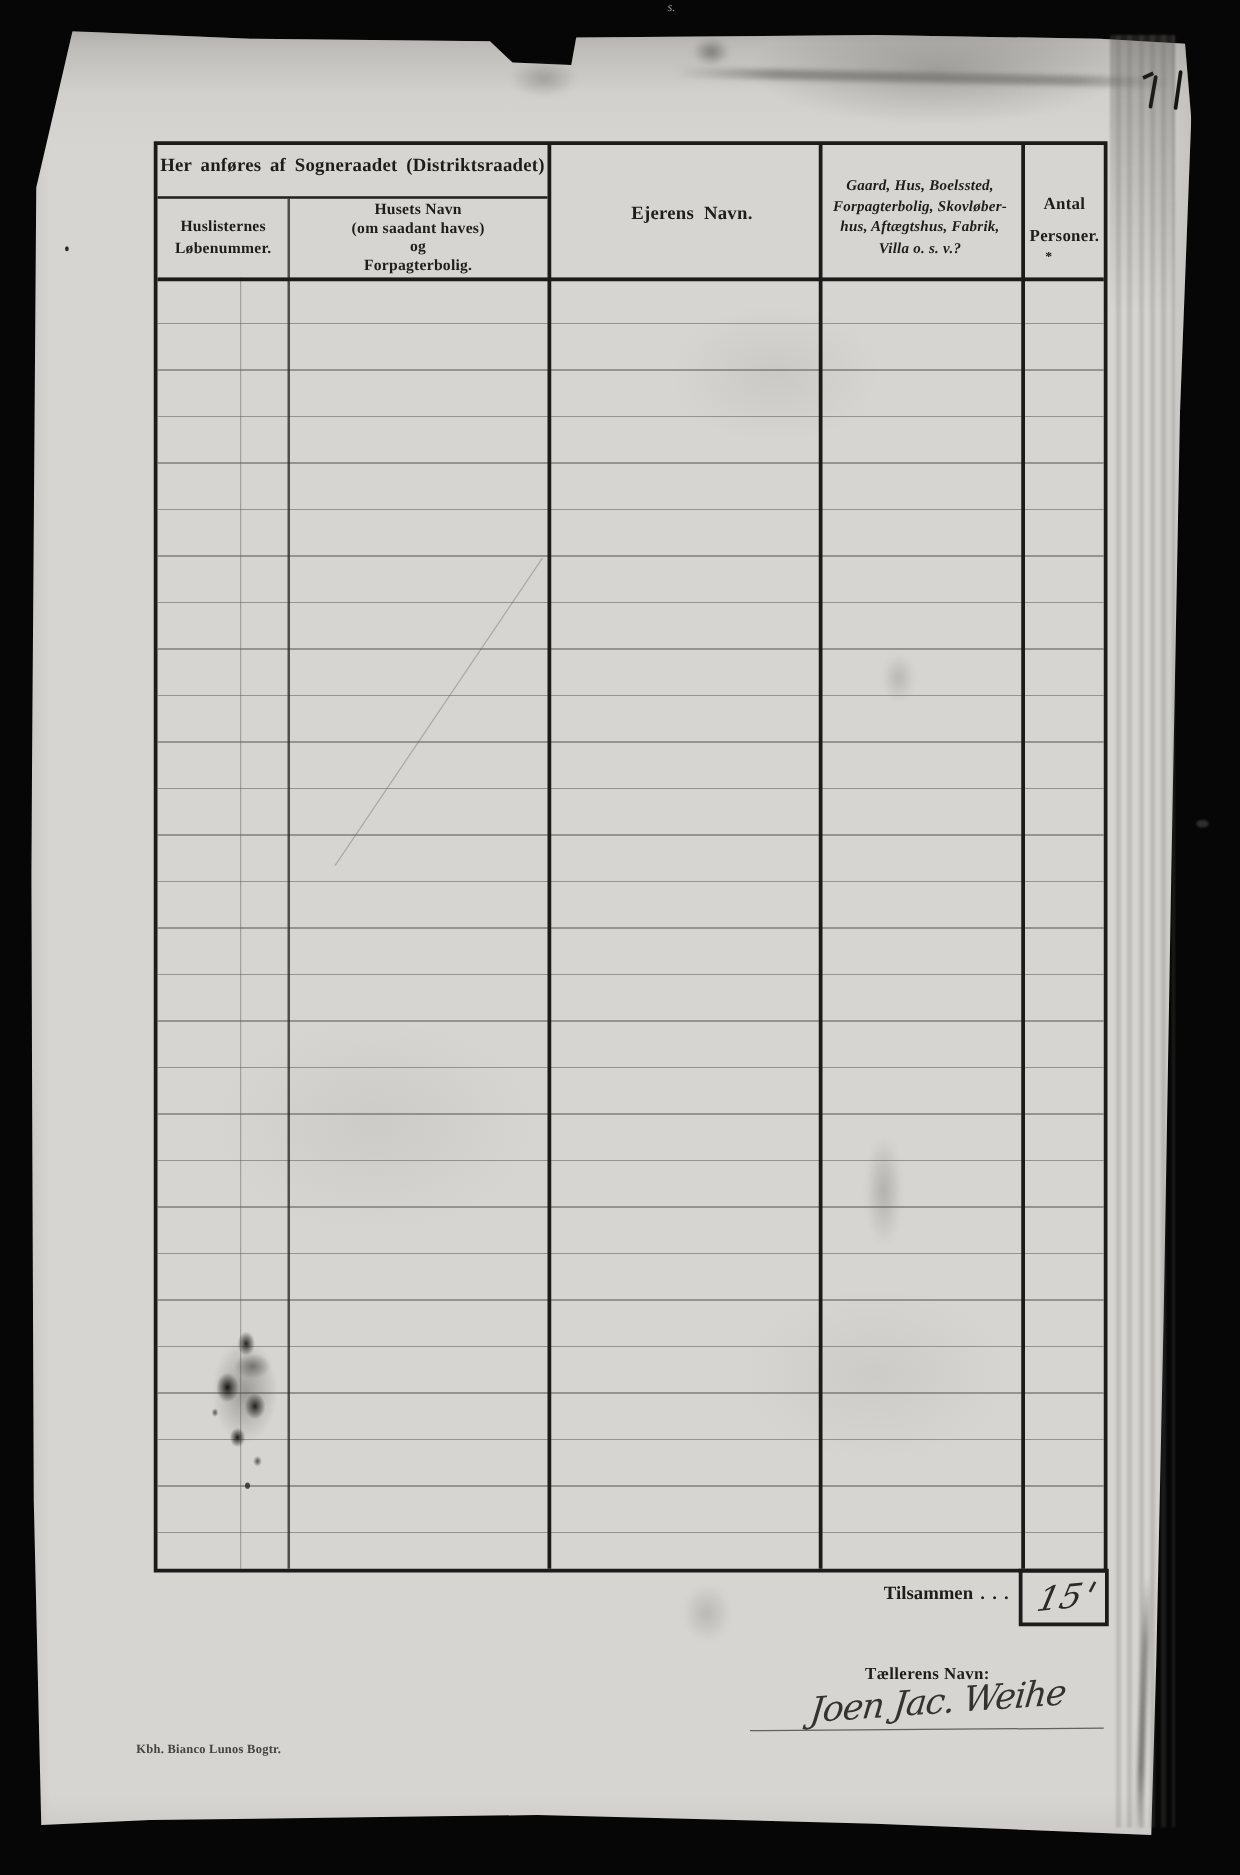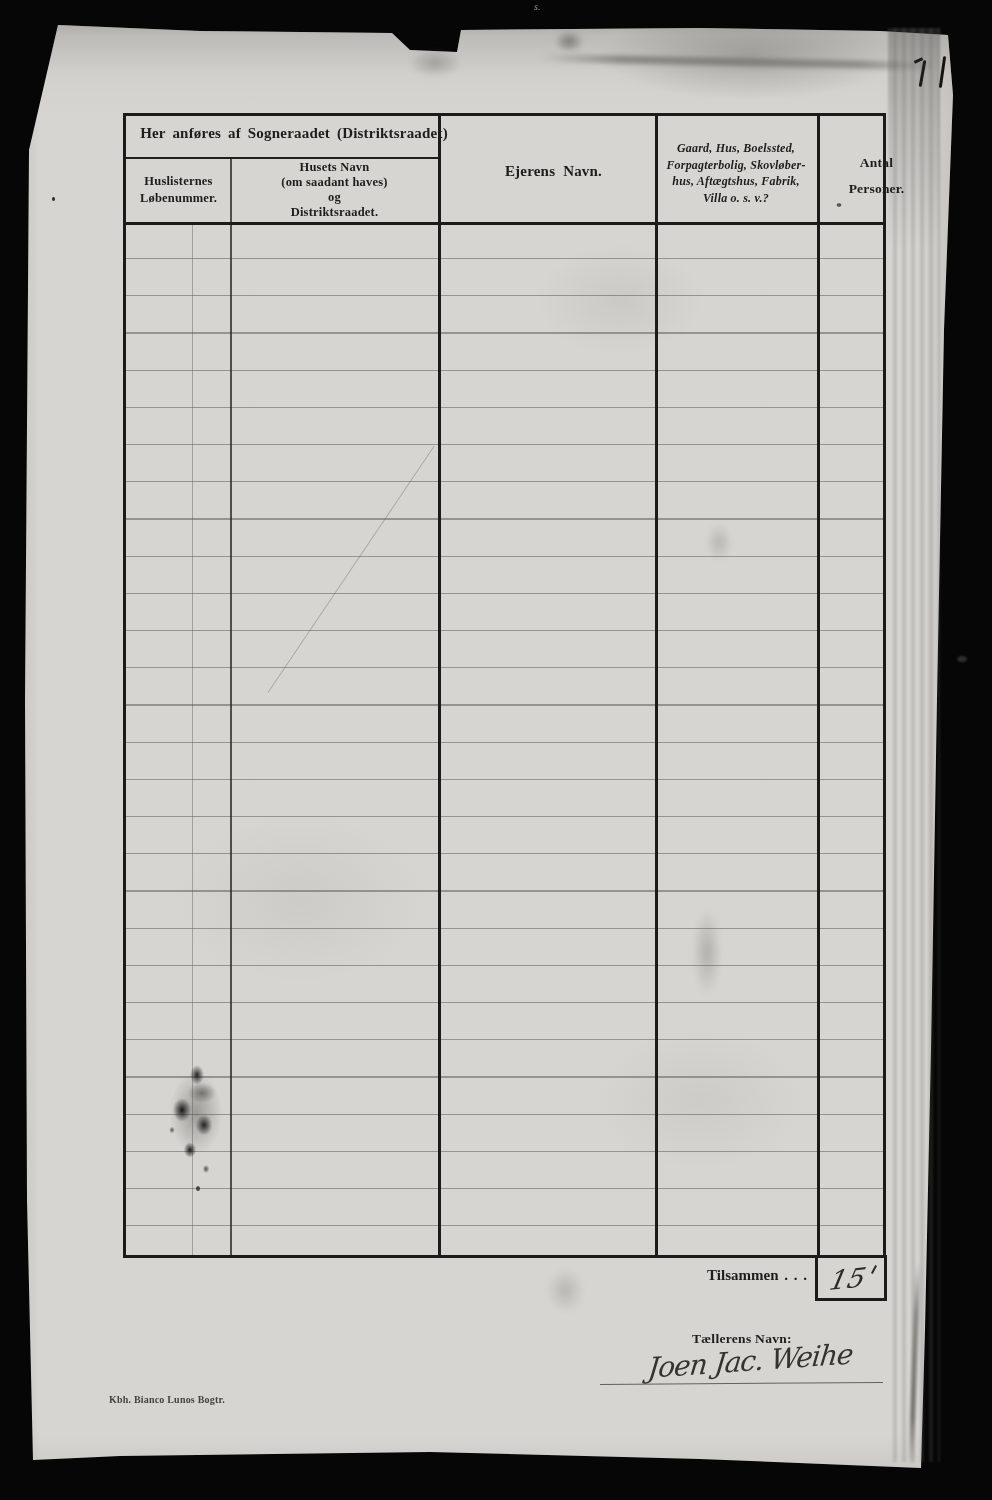--- a/index.html
+++ b/index.html
@@ -100,26 +100,26 @@
   .vdiv-34{left:529px;top:0;bottom:0;width:3px;background:#1c1b19;}
   .vdiv-45{left:691px;top:0;bottom:0;width:3px;background:#1c1b19;}
   .vdiv-faint{left:66px;top:106px;bottom:0;width:1px;background:rgba(100,98,92,0.45);}
   .ruling{
     left:0;right:0;top:106px;bottom:0;
     background:repeating-linear-gradient(to bottom,
       rgba(0,0,0,0) 0px, rgba(0,0,0,0) 36px,
       rgba(96,94,88,0.55) 36px, rgba(96,94,88,0.55) 37.2px);
   }
   .hdr{font-weight:bold;text-align:center;letter-spacing:0.2px;}
-  .group-title{left:12px;top:9px;width:312px;font-size:15px;word-spacing:3px;}
+  .group-title{left:0;top:9px;width:312px;font-size:15px;word-spacing:3px;}
   .c1{left:0;top:57px;width:105px;font-size:12.5px;line-height:17px;}
   .c2{left:105px;top:44px;width:207px;font-size:12.5px;line-height:15px;}
   .c3{left:312px;top:47px;width:231px;font-size:15px;word-spacing:4px;}
   .c4{left:529px;top:24px;width:162px;font-size:12px;line-height:16.5px;font-style:italic;}
-  .c5{left:691px;top:34px;width:69px;font-size:13.5px;line-height:26px;padding-left:25px;}
+  .c5{left:691px;top:34px;width:69px;font-size:13.5px;line-height:26px;}
   .c5mark{left:691px;top:84px;width:44px;font-size:11px;text-align:center;font-weight:bold;}
   
   .tilsammen-label{position:absolute;left:655px;top:1267px;width:152px;text-align:right;font-weight:bold;font-size:15px;word-spacing:2px;}
   .tilsammen-box{position:absolute;left:815px;top:1255px;width:72px;height:46px;border:3px solid #1c1b19;box-sizing:border-box;}
   .tilsammen-value{
     position:absolute;inset:0;display:flex;align-items:center;justify-content:center;
     font-family:"DejaVu Serif",serif;font-style:italic;font-size:27px;color:#2b2a27;
     transform:skewX(-18deg) rotate(-6deg);padding-right:6px;
   }
   .tilsammen-tick{position:absolute;right:9px;top:7px;width:2px;height:9px;background:#2e2c29;transform:rotate(28deg);}
@@ -168,21 +168,21 @@
 
   <div class="abs hdr c1">
     <div>Huslisternes</div>
     <div>Løbenummer.</div>
   </div>
 
   <div class="abs hdr c2">
     <div>Husets Navn</div>
     <div>(om saadant haves)</div>
     <div>og</div>
-    <div>Distriktsraadet.</div>
+    <div>Forpagterbolig.</div>
   </div>
 
   <div class="abs hdr c3">Ejerens Navn.</div>
 
   <div class="abs hdr c4">
     <div>Gaard, Hus, Boelssted,</div>
     <div>Forpagterbolig, Skovløber-</div>
     <div>hus, Aftægtshus, Fabrik,</div>
     <div>Villa o. s. v.?</div>
   </div>

